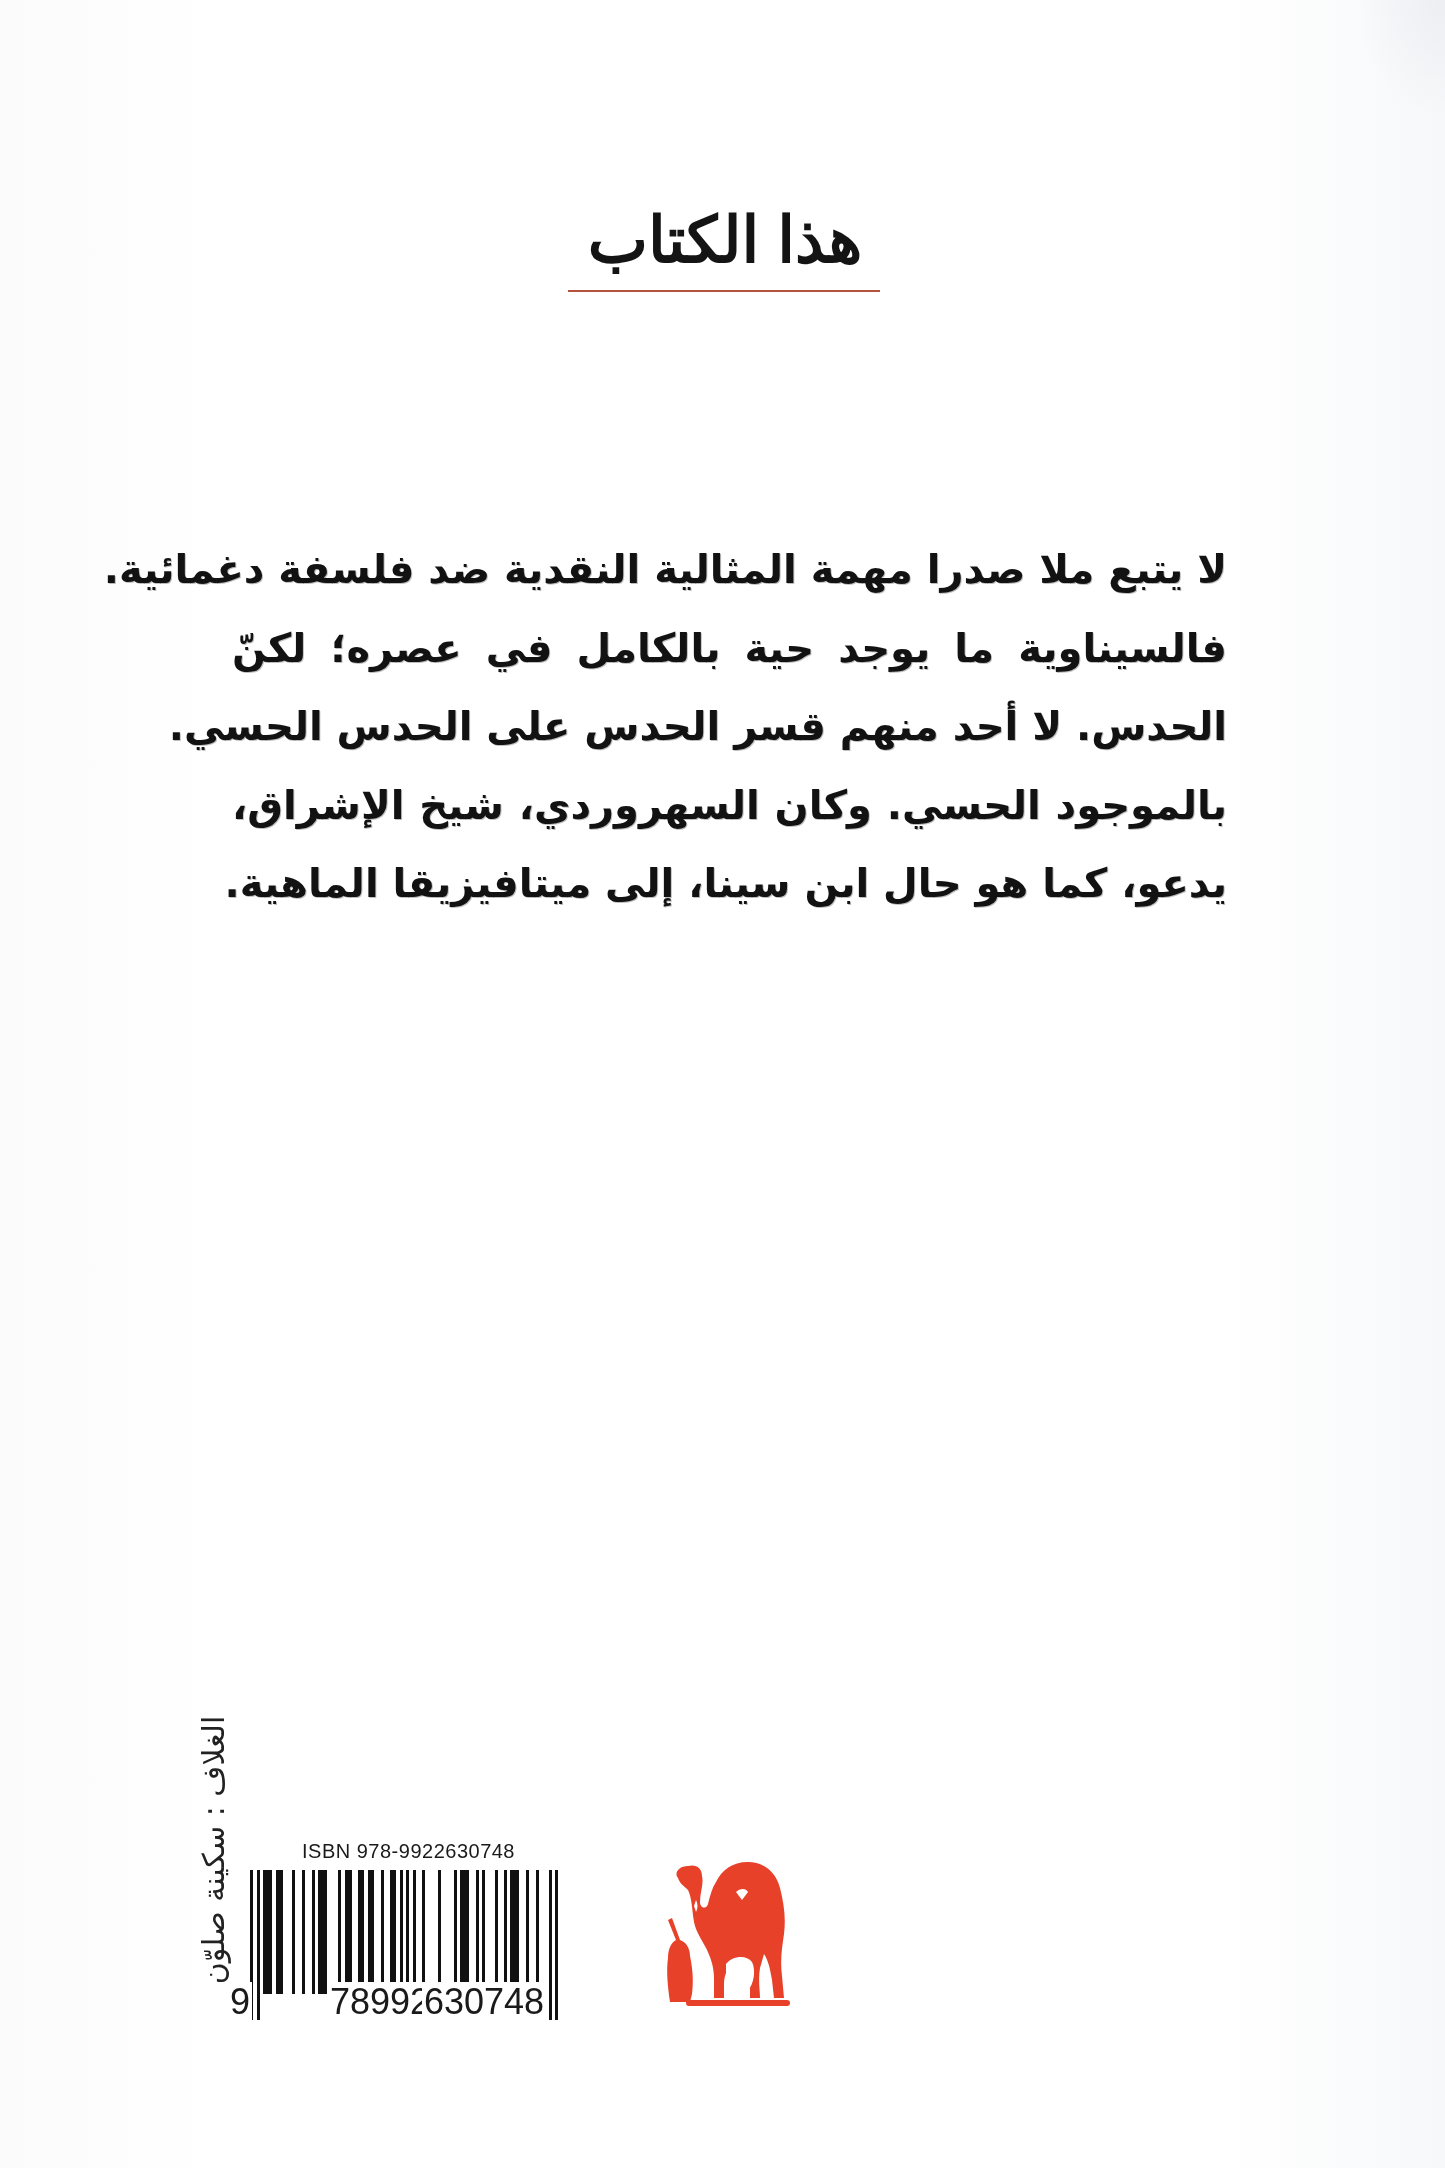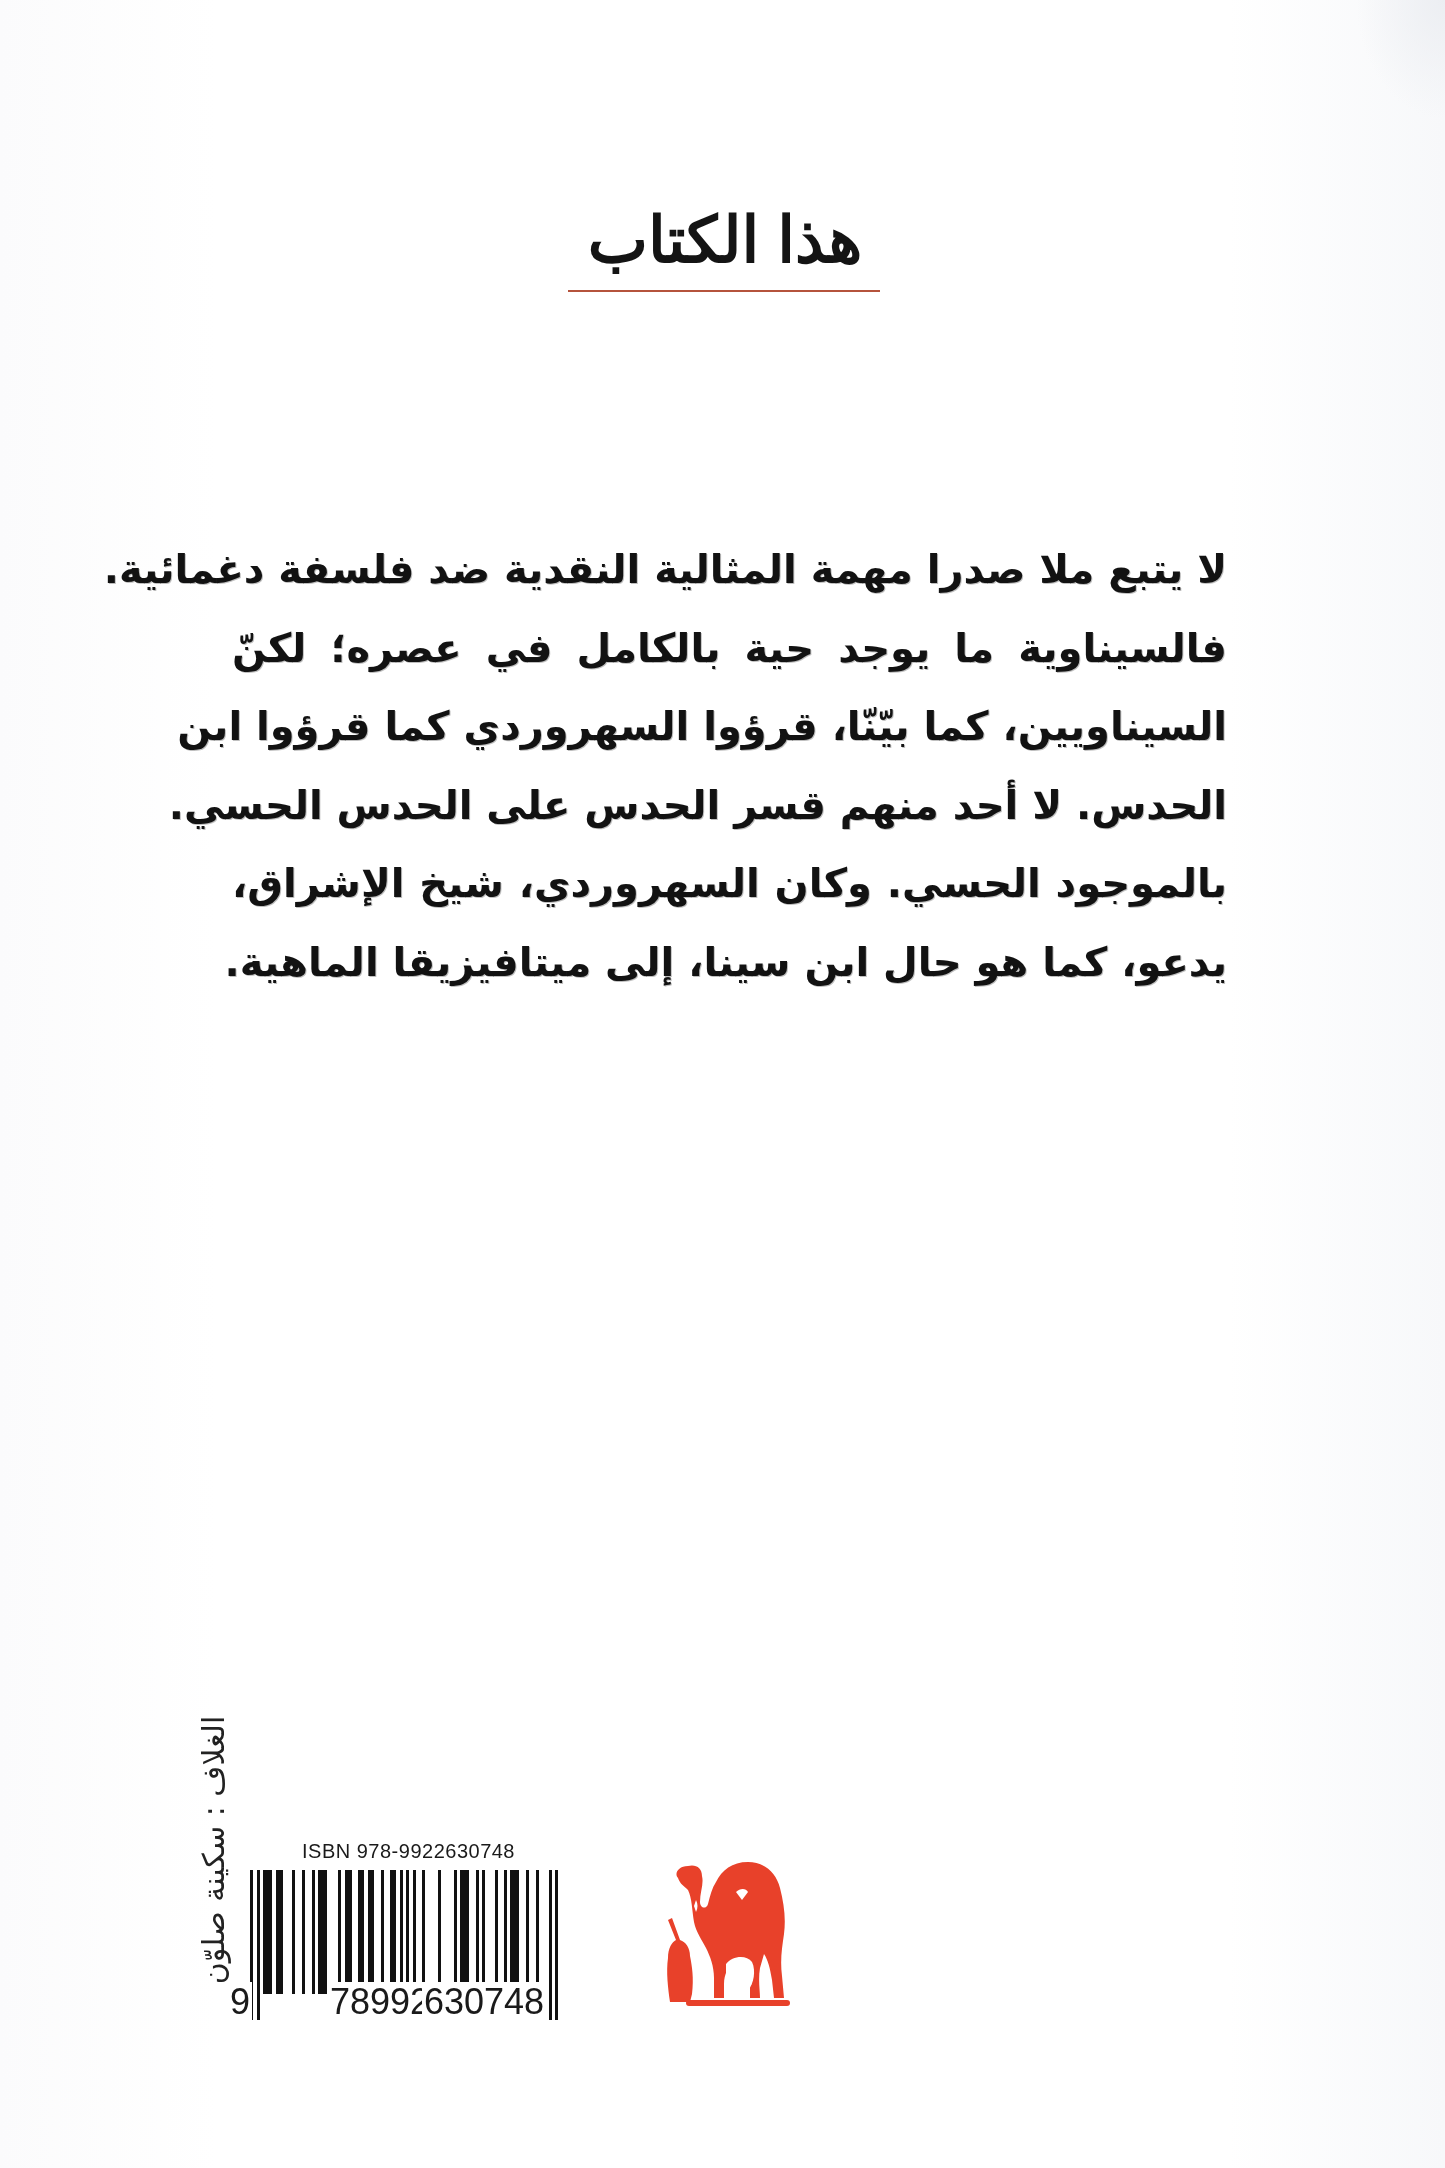--- a/index.html
+++ b/index.html
@@ -152,21 +152,20 @@
 
 <div class="page">
   <div class="edge-shade"></div>
 
   <div class="title">هذا الكتاب</div>
   <div class="title-underline"></div>
 
   <div class="blurb">
     <span class="blurb-line">لا يتبع ملا صدرا مهمة المثالية النقدية ضد فلسفة دغمائية.</span>
     <span class="blurb-line">فالسيناوية ما يوجد حية بالكامل في عصره؛ لكنّ</span>
-    <span class="blurb-line">السيناويين، كما بيّنّا، قرؤوا السهروردي كما قرؤوا ابن</span>
     <span class="blurb-line">الحدس. لا أحد منهم قسر الحدس على الحدس الحسي.</span>
     <span class="blurb-line">بالموجود الحسي. وكان السهروردي، شيخ الإشراق،</span>
     <span class="blurb-line last">يدعو، كما هو حال ابن سينا، إلى ميتافيزيقا الماهية.</span>
   </div>
 
   <div class="credit">
     <span class="credit-text">الغلاف : سكينة صلوّن</span>
   </div>
 
   <div class="barcode-block">

